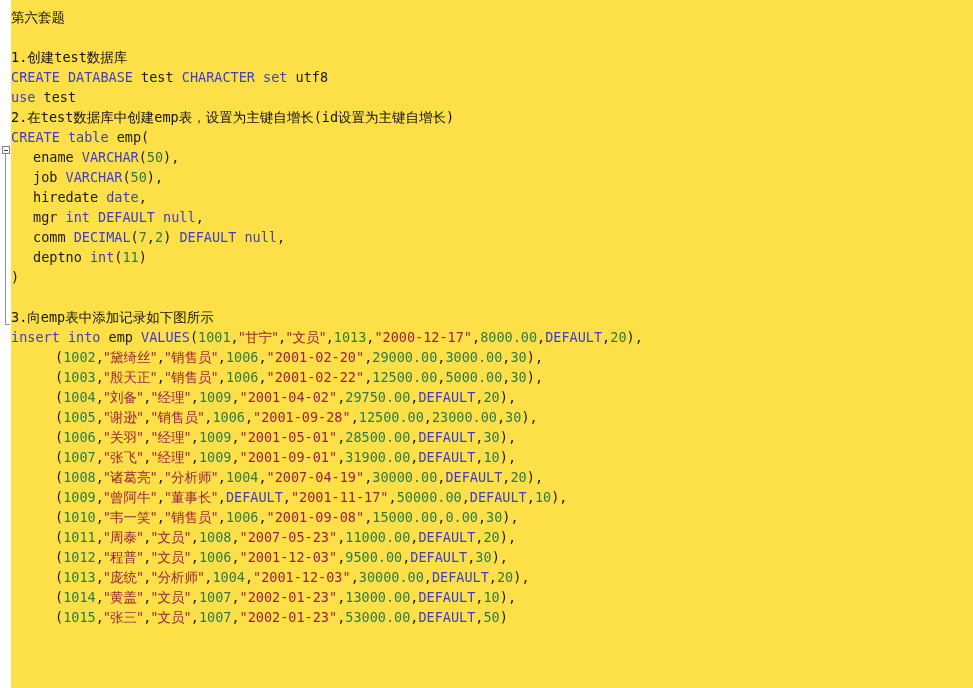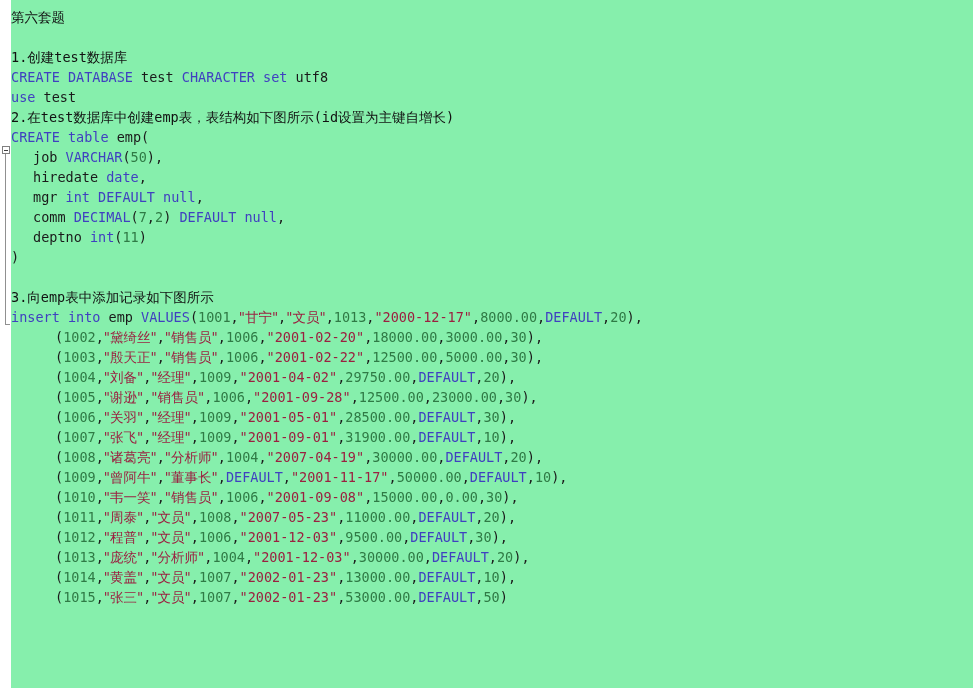--- a/index.html
+++ b/index.html
@@ -11,21 +11,21 @@
     width: 973px;
     height: 688px;
     overflow: hidden;
     font-family: "DejaVu Sans Mono", "Liberation Mono", monospace;
   }
 
   #editor {
     position: relative;
     width: 973px;
     height: 688px;
-    background: #86efac;
+    background: #fde047;
     padding: 16px;
     box-sizing: border-box;
   }
 
   .gutter {
     position: absolute;
     left: 0;
     top: 0;
     width: 11px;
     height: 688px;
@@ -104,32 +104,33 @@
     <div class="fold-line" style="top:154px;height:170px"></div>
     <div class="fold-end" style="top:324px"></div>
   </div>
 
   <div class="code-area">
       <div class="line"><span class="hdr cjk-text">第六套题</span></div>
       <div class="line blank">&nbsp;</div>
       <div class="line"><span class="hdr">1.</span><span class="hdr cjk-text">创建</span><span class="hdr">test</span><span class="hdr cjk-text">数据库</span></div>
       <div class="line"><span class="kw">CREATE</span> <span class="kw">DATABASE</span> <span class="pln">test</span> <span class="kw">CHARACTER</span> <span class="kw">set</span> <span class="pln">utf8</span></div>
       <div class="line"><span class="kw">use</span> <span class="pln">test</span></div>
-      <div class="line"><span class="hdr">2.</span><span class="hdr cjk-text">在</span><span class="hdr">test</span><span class="hdr cjk-text">数据库中创建</span><span class="hdr">emp</span><span class="hdr cjk-text">表，表结构如下图所示</span><span class="hdr">(id</span><span class="hdr cjk-text">设置为主键自增长</span><span class="hdr">)</span></div>
+      <div class="line"><span class="hdr">2.</span><span class="hdr cjk-text">在</span><span class="hdr">test</span><span class="hdr cjk-text">数据库中创建</span><span class="hdr">emp</span><span class="hdr cjk-text">表，设置为主键自增长</span><span class="hdr">(id</span><span class="hdr cjk-text">设置为主键自增长</span><span class="hdr">)</span></div>
       <div class="line"><span class="kw">CREATE</span> <span class="kw">table</span> <span class="pln">emp</span>(</div>
+      <div class="line"><span style="display:inline-block;width:22px"></span><span class="pln">ename</span> <span class="kw">VARCHAR</span>(<span class="num">50</span>),</div>
       <div class="line"><span style="display:inline-block;width:22px"></span><span class="pln">job</span> <span class="kw">VARCHAR</span>(<span class="num">50</span>),</div>
       <div class="line"><span style="display:inline-block;width:22px"></span><span class="pln">hiredate</span> <span class="kw">date</span>,</div>
       <div class="line"><span style="display:inline-block;width:22px"></span><span class="pln">mgr</span> <span class="kw">int</span> <span class="kw">DEFAULT</span> <span class="kw">null</span>,</div>
       <div class="line"><span style="display:inline-block;width:22px"></span><span class="pln">comm</span> <span class="kw">DECIMAL</span>(<span class="num">7</span>,<span class="num">2</span>) <span class="kw">DEFAULT</span> <span class="kw">null</span>,</div>
       <div class="line"><span style="display:inline-block;width:22px"></span><span class="pln">deptno</span> <span class="kw">int</span>(<span class="num">11</span>)</div>
       <div class="line">)</div>
       <div class="line blank">&nbsp;</div>
       <div class="line"><span class="hdr">3.</span><span class="hdr cjk-text">向</span><span class="hdr">emp</span><span class="hdr cjk-text">表中添加记录如下图所示</span></div>
       <div class="line"><span class="kw">insert</span> <span class="kw">into</span> <span class="pln">emp</span> <span class="kw">VALUES</span>(<span class="num">1001</span>,<span class="str cjk-text">"甘宁"</span>,<span class="str cjk-text">"文员"</span>,<span class="num">1013</span>,<span class="str">"2000-12-17"</span>,<span class="num">8000.00</span>,<span class="kw">DEFAULT</span>,<span class="num">20</span>),</div>
-      <div class="line"><span style="display:inline-block;width:44px"></span>(<span class="num">1002</span>,<span class="str cjk-text">"黛绮丝"</span>,<span class="str cjk-text">"销售员"</span>,<span class="num">1006</span>,<span class="str">"2001-02-20"</span>,<span class="num">18000.00</span>,<span class="num">3000.00</span>,<span class="num">30</span>),</div>
+      <div class="line"><span style="display:inline-block;width:44px"></span>(<span class="num">1002</span>,<span class="str cjk-text">"黛绮丝"</span>,<span class="str cjk-text">"销售员"</span>,<span class="num">1006</span>,<span class="str">"2001-02-20"</span>,<span class="num">29000.00</span>,<span class="num">3000.00</span>,<span class="num">30</span>),</div>
       <div class="line"><span style="display:inline-block;width:44px"></span>(<span class="num">1003</span>,<span class="str cjk-text">"殷天正"</span>,<span class="str cjk-text">"销售员"</span>,<span class="num">1006</span>,<span class="str">"2001-02-22"</span>,<span class="num">12500.00</span>,<span class="num">5000.00</span>,<span class="num">30</span>),</div>
       <div class="line"><span style="display:inline-block;width:44px"></span>(<span class="num">1004</span>,<span class="str cjk-text">"刘备"</span>,<span class="str cjk-text">"经理"</span>,<span class="num">1009</span>,<span class="str">"2001-04-02"</span>,<span class="num">29750.00</span>,<span class="kw">DEFAULT</span>,<span class="num">20</span>),</div>
       <div class="line"><span style="display:inline-block;width:44px"></span>(<span class="num">1005</span>,<span class="str cjk-text">"谢逊"</span>,<span class="str cjk-text">"销售员"</span>,<span class="num">1006</span>,<span class="str">"2001-09-28"</span>,<span class="num">12500.00</span>,<span class="num">23000.00</span>,<span class="num">30</span>),</div>
       <div class="line"><span style="display:inline-block;width:44px"></span>(<span class="num">1006</span>,<span class="str cjk-text">"关羽"</span>,<span class="str cjk-text">"经理"</span>,<span class="num">1009</span>,<span class="str">"2001-05-01"</span>,<span class="num">28500.00</span>,<span class="kw">DEFAULT</span>,<span class="num">30</span>),</div>
       <div class="line"><span style="display:inline-block;width:44px"></span>(<span class="num">1007</span>,<span class="str cjk-text">"张飞"</span>,<span class="str cjk-text">"经理"</span>,<span class="num">1009</span>,<span class="str">"2001-09-01"</span>,<span class="num">31900.00</span>,<span class="kw">DEFAULT</span>,<span class="num">10</span>),</div>
       <div class="line"><span style="display:inline-block;width:44px"></span>(<span class="num">1008</span>,<span class="str cjk-text">"诸葛亮"</span>,<span class="str cjk-text">"分析师"</span>,<span class="num">1004</span>,<span class="str">"2007-04-19"</span>,<span class="num">30000.00</span>,<span class="kw">DEFAULT</span>,<span class="num">20</span>),</div>
       <div class="line"><span style="display:inline-block;width:44px"></span>(<span class="num">1009</span>,<span class="str cjk-text">"曾阿牛"</span>,<span class="str cjk-text">"董事长"</span>,<span class="kw">DEFAULT</span>,<span class="str">"2001-11-17"</span>,<span class="num">50000.00</span>,<span class="kw">DEFAULT</span>,<span class="num">10</span>),</div>
       <div class="line"><span style="display:inline-block;width:44px"></span>(<span class="num">1010</span>,<span class="str cjk-text">"韦一笑"</span>,<span class="str cjk-text">"销售员"</span>,<span class="num">1006</span>,<span class="str">"2001-09-08"</span>,<span class="num">15000.00</span>,<span class="num">0.00</span>,<span class="num">30</span>),</div>
       <div class="line"><span style="display:inline-block;width:44px"></span>(<span class="num">1011</span>,<span class="str cjk-text">"周泰"</span>,<span class="str cjk-text">"文员"</span>,<span class="num">1008</span>,<span class="str">"2007-05-23"</span>,<span class="num">11000.00</span>,<span class="kw">DEFAULT</span>,<span class="num">20</span>),</div>
       <div class="line"><span style="display:inline-block;width:44px"></span>(<span class="num">1012</span>,<span class="str cjk-text">"程普"</span>,<span class="str cjk-text">"文员"</span>,<span class="num">1006</span>,<span class="str">"2001-12-03"</span>,<span class="num">9500.00</span>,<span class="kw">DEFAULT</span>,<span class="num">30</span>),</div>

